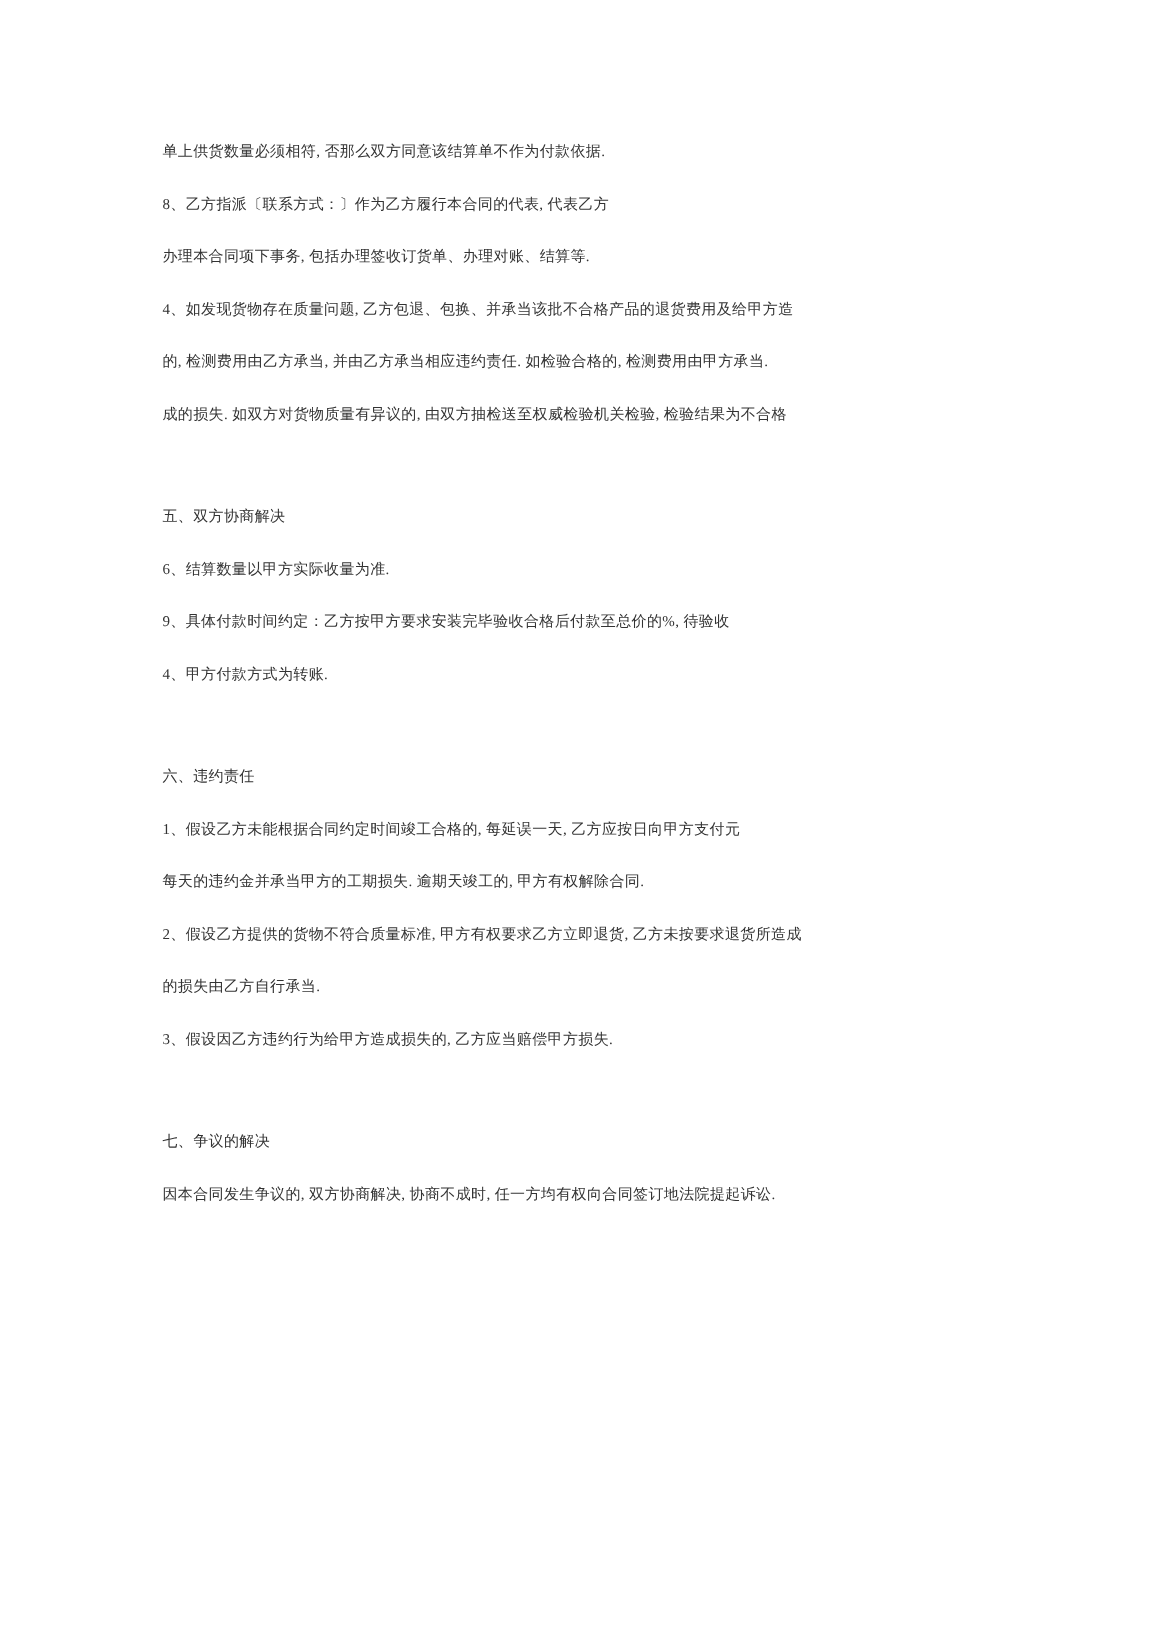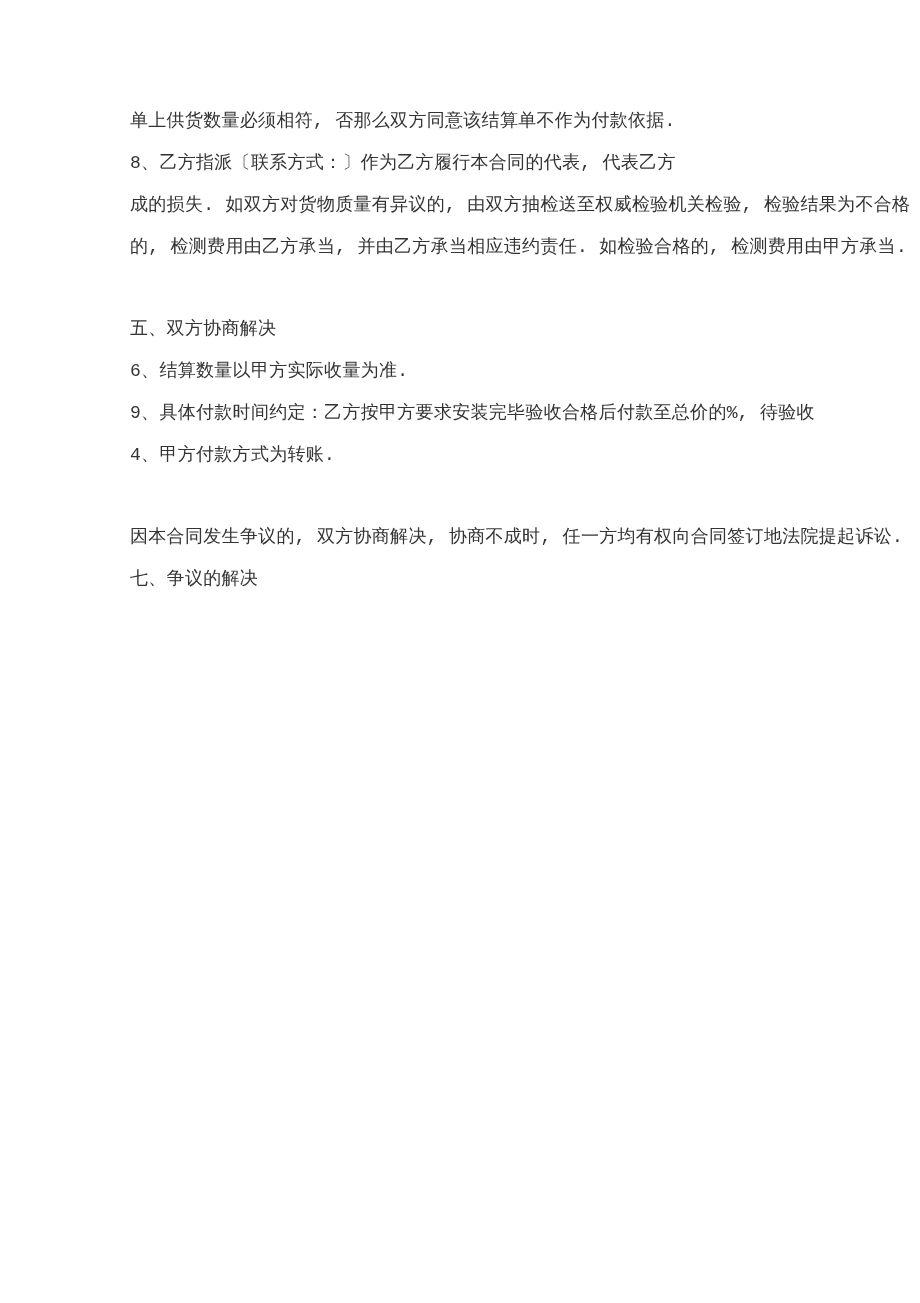--- a/index.html
+++ b/index.html
@@ -12,22 +12,22 @@
     height: 1303px;
     background: #ffffff;
     overflow: hidden;
   }
   .doc-page {
     box-sizing: border-box;
     width: 920px;
     height: 1303px;
     padding: 100px 60px 0 130px;
     background: #ffffff;
-    font-family: Liberation Mono, monospace;
-    font-size: 18px;
+    font-family: Liberation Serif, serif;
+    font-size: 12px;
     color: #333333;
   }
   .doc-section {
     margin: 0;
     padding: 0;
   }
   .doc-section + .doc-section {
     margin-top: 40px;
   }
   .doc-line {
@@ -39,30 +39,40 @@
   }
 </style>
 </head>
 <body>
 
 <main class="doc-page">
 
   <div class="doc-section">
     <p class="doc-line">单上供货数量必须相符, 否那么双方同意该结算单不作为付款依据.</p>
     <p class="doc-line">8、乙方指派〔联系方式：〕作为乙方履行本合同的代表, 代表乙方</p>
+    <p class="doc-line">办理本合同项下事务, 包括办理签收订货单、办理对账、结算等.</p>
+    <p class="doc-line">4、如发现货物存在质量问题, 乙方包退、包换、并承当该批不合格产品的退货费用及给甲方造</p>
+    <p class="doc-line">的, 检测费用由乙方承当, 并由乙方承当相应违约责任. 如检验合格的, 检测费用由甲方承当.</p>
     <p class="doc-line">成的损失. 如双方对货物质量有异议的, 由双方抽检送至权威检验机关检验, 检验结果为不合格</p>
-    <p class="doc-line">的, 检测费用由乙方承当, 并由乙方承当相应违约责任. 如检验合格的, 检测费用由甲方承当.</p>
   </div>
 
   <div class="doc-section">
     <p class="doc-line">五、双方协商解决</p>
     <p class="doc-line">6、结算数量以甲方实际收量为准.</p>
     <p class="doc-line">9、具体付款时间约定：乙方按甲方要求安装完毕验收合格后付款至总价的%, 待验收</p>
     <p class="doc-line">4、甲方付款方式为转账.</p>
   </div>
 
+  <div class="doc-section">
+    <p class="doc-line">六、违约责任</p>
+    <p class="doc-line">1、假设乙方未能根据合同约定时间竣工合格的, 每延误一天, 乙方应按日向甲方支付元</p>
+    <p class="doc-line">每天的违约金并承当甲方的工期损失. 逾期天竣工的, 甲方有权解除合同.</p>
+    <p class="doc-line">2、假设乙方提供的货物不符合质量标准, 甲方有权要求乙方立即退货, 乙方未按要求退货所造成</p>
+    <p class="doc-line">的损失由乙方自行承当.</p>
+    <p class="doc-line">3、假设因乙方违约行为给甲方造成损失的, 乙方应当赔偿甲方损失.</p>
+  </div>
 
   <div class="doc-section">
+    <p class="doc-line">七、争议的解决</p>
     <p class="doc-line">因本合同发生争议的, 双方协商解决, 协商不成时, 任一方均有权向合同签订地法院提起诉讼.</p>
-    <p class="doc-line">七、争议的解决</p>
   </div>
 
 </main>
 
 </body></html>

